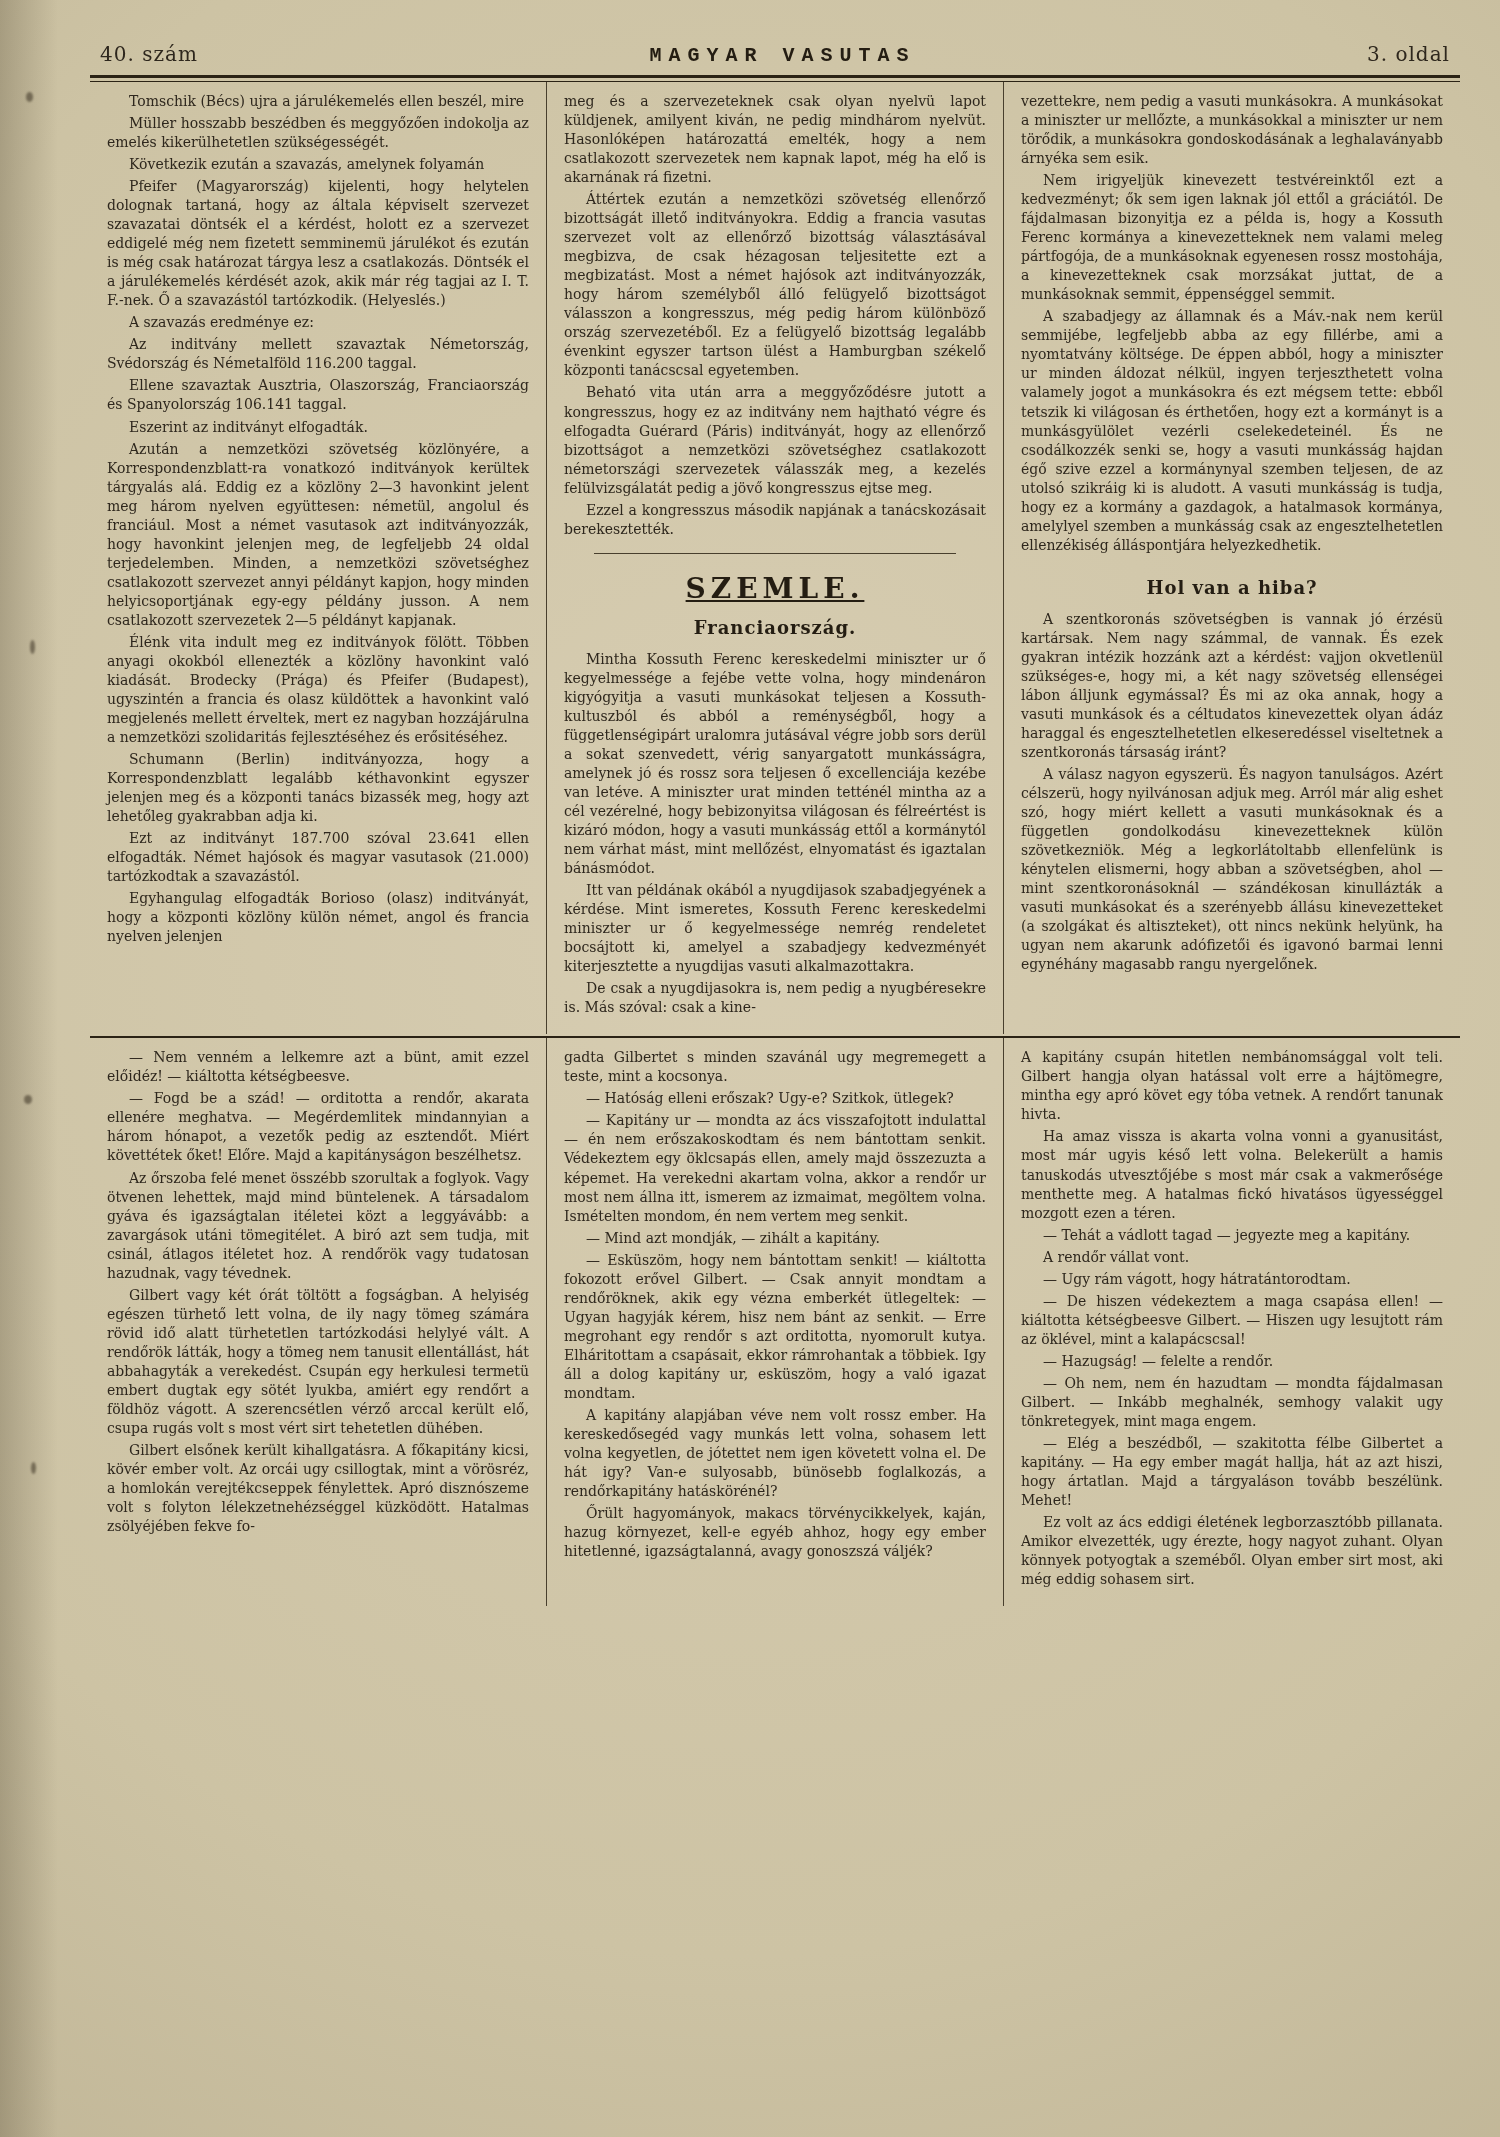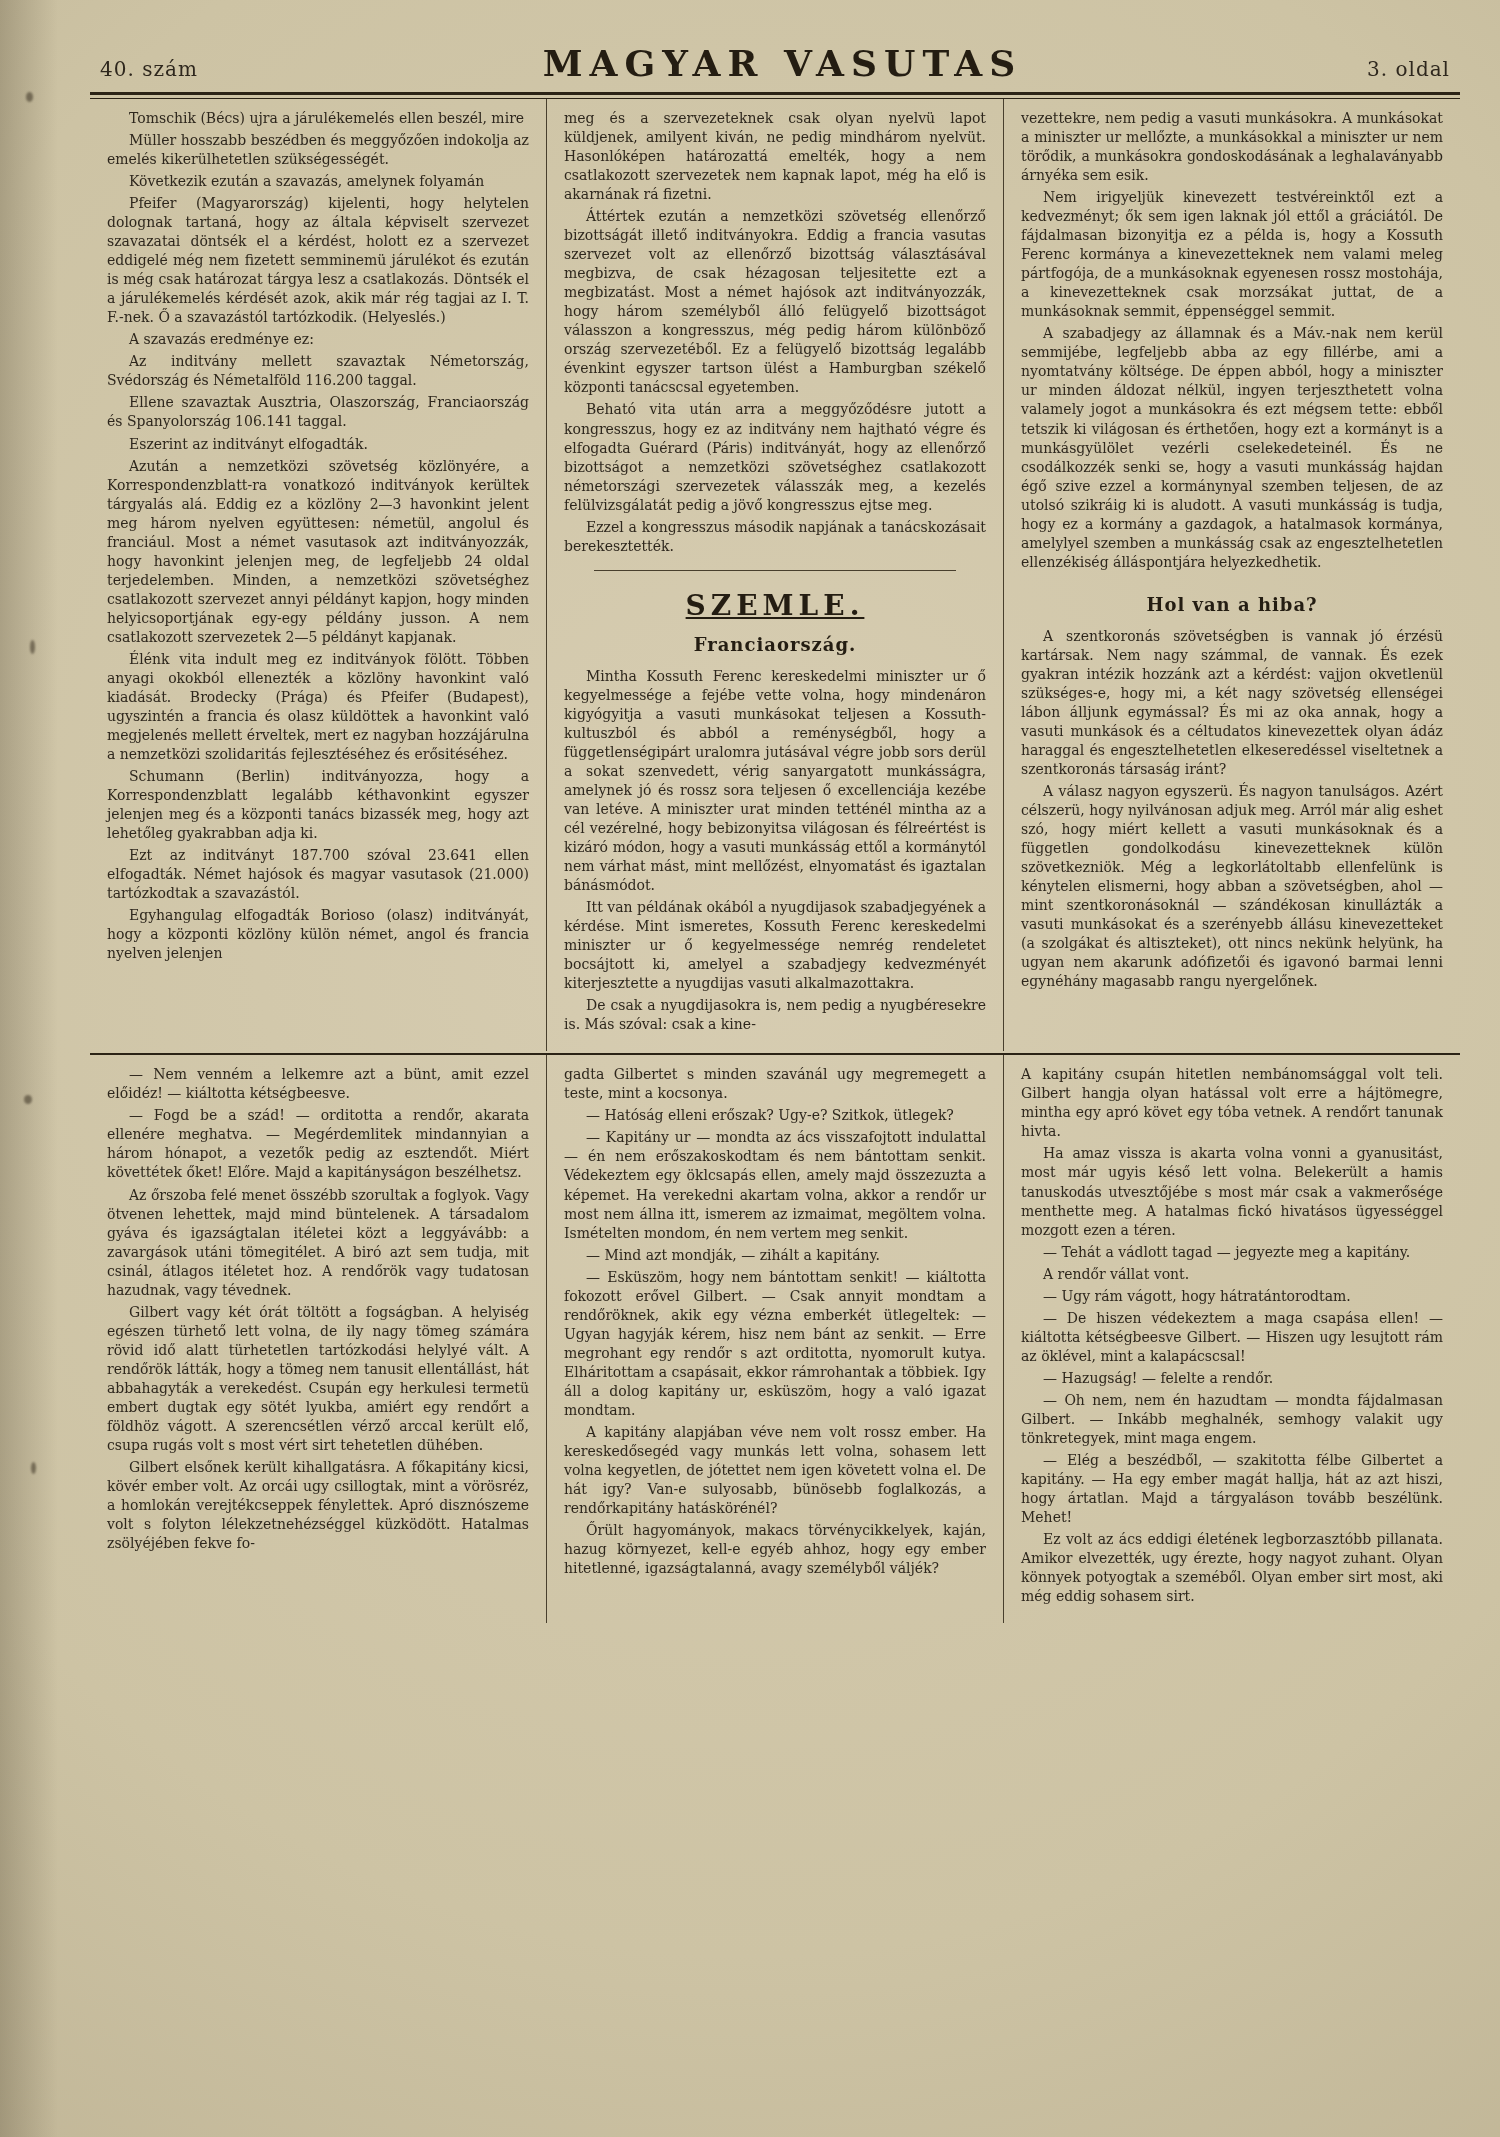--- a/index.html
+++ b/index.html
@@ -27,24 +27,25 @@
     display: flex;
     align-items: baseline;
     justify-content: space-between;
     padding: 12px 10px 8px 10px;
   }
   .issue, .pageno {
     font-size: 20px;
     letter-spacing: 1px;
   }
   .title {
-    font-size: 36px;
+    font-size: 20px;
     font-weight: bold;
     letter-spacing: 7px;
     color: #241d12;
+    font-family: Liberation Mono, monospace;
   }
   .rule-thick { border-top: 3px solid #2b2315; }
   .rule-thin  { border-top: 1px solid #2b2315; margin-top: 3px; }
 
   
   .section { display: flex; align-items: stretch; }
   .section-upper { min-height: 838px; }
   .col {
     flex: 1 1 0;
     padding: 10px 17px 14px 17px;
@@ -191,21 +192,21 @@
           <p class="para">Gilbert vagy két órát töltött a fogságban. A helyiség egészen türhető lett volna, de ily nagy tömeg számára rövid idő alatt türhetetlen tartózkodási helylyé vált. A rendőrök látták, hogy a tömeg nem tanusit ellentállást, hát abbahagyták a verekedést. Csupán egy herkulesi termetü embert dugtak egy sötét lyukba, amiért egy rendőrt a földhöz vágott. A szerencsétlen vérző arccal került elő, csupa rugás volt s most vért sirt tehetetlen dühében.</p>
           <p class="para">Gilbert elsőnek került kihallgatásra. A főkapitány kicsi, kövér ember volt. Az orcái ugy csillogtak, mint a vörösréz, a homlokán verejtékcseppek fénylettek. Apró disznószeme volt s folyton lélekzetnehézséggel küzködött. Hatalmas zsölyéjében fekve fo-</p>
         </div>
       <div class="col">
           <p class="para noindent">gadta Gilbertet s minden szavánál ugy megremegett a teste, mint a kocsonya.</p>
           <p class="para">— Hatóság elleni erőszak? Ugy-e? Szitkok, ütlegek?</p>
           <p class="para">— Kapitány ur — mondta az ács visszafojtott indulattal — én nem erőszakoskodtam és nem bántottam senkit. Védekeztem egy öklcsapás ellen, amely majd összezuzta a képemet. Ha verekedni akartam volna, akkor a rendőr ur most nem állna itt, ismerem az izmaimat, megöltem volna. Ismételten mondom, én nem vertem meg senkit.</p>
           <p class="para">— Mind azt mondják, — zihált a kapitány.</p>
           <p class="para">— Esküszöm, hogy nem bántottam senkit! — kiáltotta fokozott erővel Gilbert. — Csak annyit mondtam a rendőröknek, akik egy vézna emberkét ütlegeltek: — Ugyan hagyják kérem, hisz nem bánt az senkit. — Erre megrohant egy rendőr s azt orditotta, nyomorult kutya. Elháritottam a csapásait, ekkor rámrohantak a többiek. Igy áll a dolog kapitány ur, esküszöm, hogy a való igazat mondtam.</p>
           <p class="para">A kapitány alapjában véve nem volt rossz ember. Ha kereskedősegéd vagy munkás lett volna, sohasem lett volna kegyetlen, de jótettet nem igen követett volna el. De hát igy? Van-e sulyosabb, bünösebb foglalkozás, a rendőrkapitány hatáskörénél?</p>
-          <p class="para">Őrült hagyományok, makacs törvénycikkelyek, kaján, hazug környezet, kell-e egyéb ahhoz, hogy egy ember hitetlenné, igazságtalanná, avagy személyből váljék?</p>
+          <p class="para">Őrült hagyományok, makacs törvénycikkelyek, kaján, hazug környezet, kell-e egyéb ahhoz, hogy egy ember hitetlenné, igazságtalanná, avagy gonoszszá váljék?</p>
         </div>
       <div class="col">
           <p class="para noindent">A kapitány csupán hitetlen nembánomsággal volt teli. Gilbert hangja olyan hatással volt erre a hájtömegre, mintha egy apró követ egy tóba vetnek. A rendőrt tanunak hivta.</p>
           <p class="para">Ha amaz vissza is akarta volna vonni a gyanusitást, most már ugyis késő lett volna. Belekerült a hamis tanuskodás utvesztőjébe s most már csak a vakmerősége menthette meg. A hatalmas fickó hivatásos ügyességgel mozgott ezen a téren.</p>
           <p class="para">— Tehát a vádlott tagad — jegyezte meg a kapitány.</p>
           <p class="para">A rendőr vállat vont.</p>
           <p class="para">— Ugy rám vágott, hogy hátratántorodtam.</p>
           <p class="para">— De hiszen védekeztem a maga csapása ellen! — kiáltotta kétségbeesve Gilbert. — Hiszen ugy lesujtott rám az öklével, mint a kalapácscsal!</p>
           <p class="para">— Hazugság! — felelte a rendőr.</p>
           <p class="para">— Oh nem, nem én hazudtam — mondta fájdalmasan Gilbert. — Inkább meghalnék, semhogy valakit ugy tönkretegyek, mint maga engem.</p>

